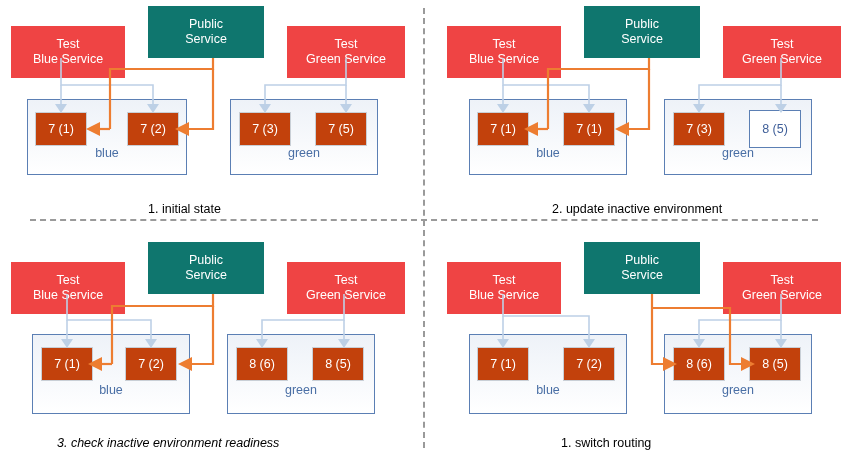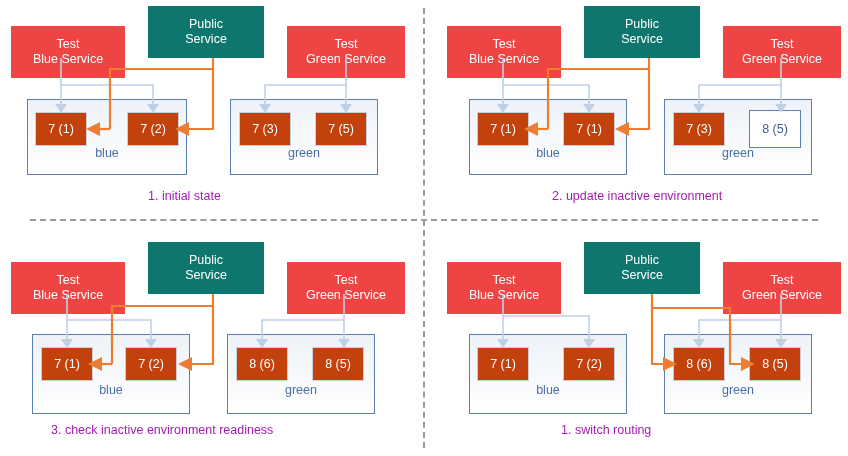--- a/index.html
+++ b/index.html
@@ -17,21 +17,21 @@
   .env{position:absolute;box-sizing:border-box;border:1px solid #5b7fb4;
        background:linear-gradient(180deg,#eef2f8 0%,#f7f9fc 55%,#ffffff 100%);}
   .envlabel{position:absolute;width:100%;text-align:center;color:#4a6fa5;
             font-size:12.5px;}
 
   .node{position:absolute;box-sizing:border-box;display:flex;align-items:center;
         justify-content:center;font-size:12.5px;width:52px;height:34px;}
   .node.filled{background:#c2410c;border:1px solid #c9cfd6;color:#ffffff;}
   .node.outline{background:#ffffff;border:1px solid #5b7fb4;color:#3f5f99;}
 
-  .caption{position:absolute;color:#a21caf;font-size:12.5px;white-space:nowrap;}
+  .caption{position:absolute;color:#000000;font-size:12.5px;white-space:nowrap;margin-top:13px;}
 
   svg.wires{position:absolute;left:0;top:0;width:424px;height:228px;overflow:visible;}
   .blueline{stroke:#bdd0e6;stroke-width:1.6;fill:none;}
   .orangeline{stroke:#ed7d31;stroke-width:2.2;fill:none;}
   .bluehead{fill:#bdd0e6;}
   .orangehead{fill:#ed7d31;}
 
   .divider{position:absolute;background:transparent;}
   #div-h{left:30px;top:219px;width:788px;height:0;
          border-top:2px dashed #9a9a9a;}
@@ -187,21 +187,21 @@
     <path class="blueline" d="M344,92 L344,111"></path>
     <polygon class="bluehead" points="256,111 268,111 262,120"></polygon>
     <polygon class="bluehead" points="338,111 350,111 344,120"></polygon>
     <path class="orangeline" d="M213,66 L213,78 L112,78 L112,136"></path>
     <path class="orangeline" d="M213,78 L213,136 L191,136"></path>
     <path class="orangeline" d="M112,136 L101,136"></path>
     <polygon class="orangehead" points="102,129 102,143 88,136"></polygon>
     <polygon class="orangehead" points="192,129 192,143 178,136"></polygon>
   </svg>
 
-  <div class="caption" style="left:51px;top:195px;">3. check inactive environment readiness</div>
+  <div class="caption" style="left:57px;top:195px;font-style:italic;">3. check inactive environment readiness</div>
 </div>
 
 <div class="panel p4">
   <div class="svc light" style="left:23px;top:14px;width:114px;height:52px;">
     <div>
       <div>Test</div>
       <div>Blue Service</div>
     </div>
   </div>
   <div class="svc dark" style="left:160px;top:14px;width:116px;height:52px;">

